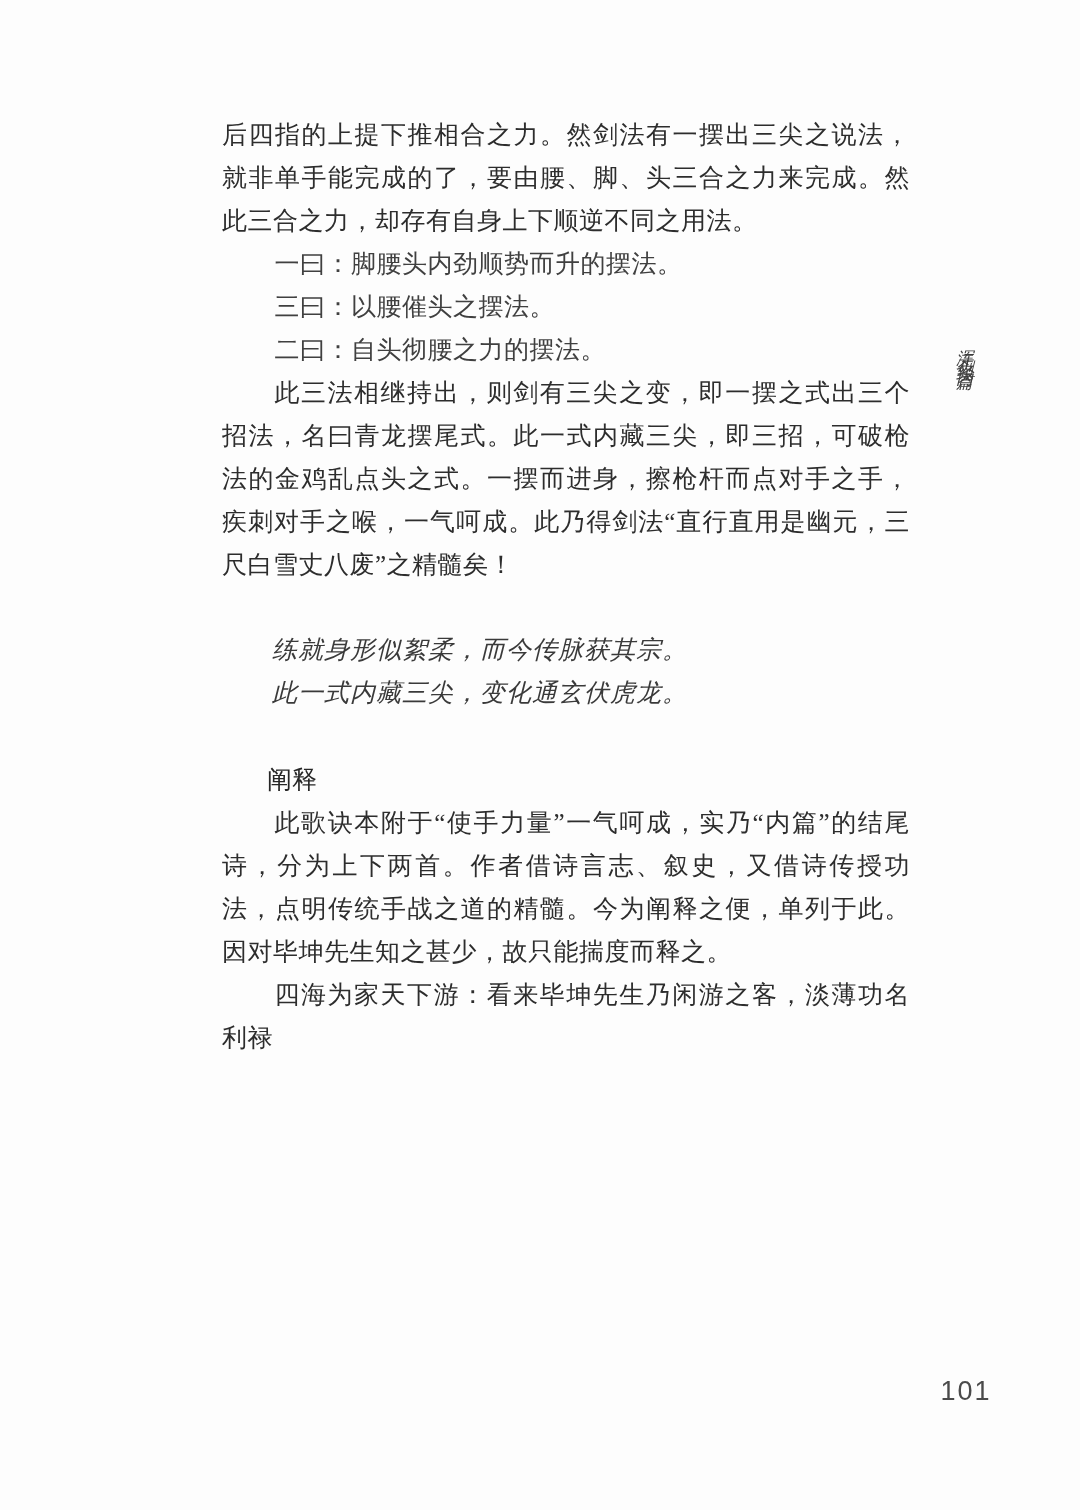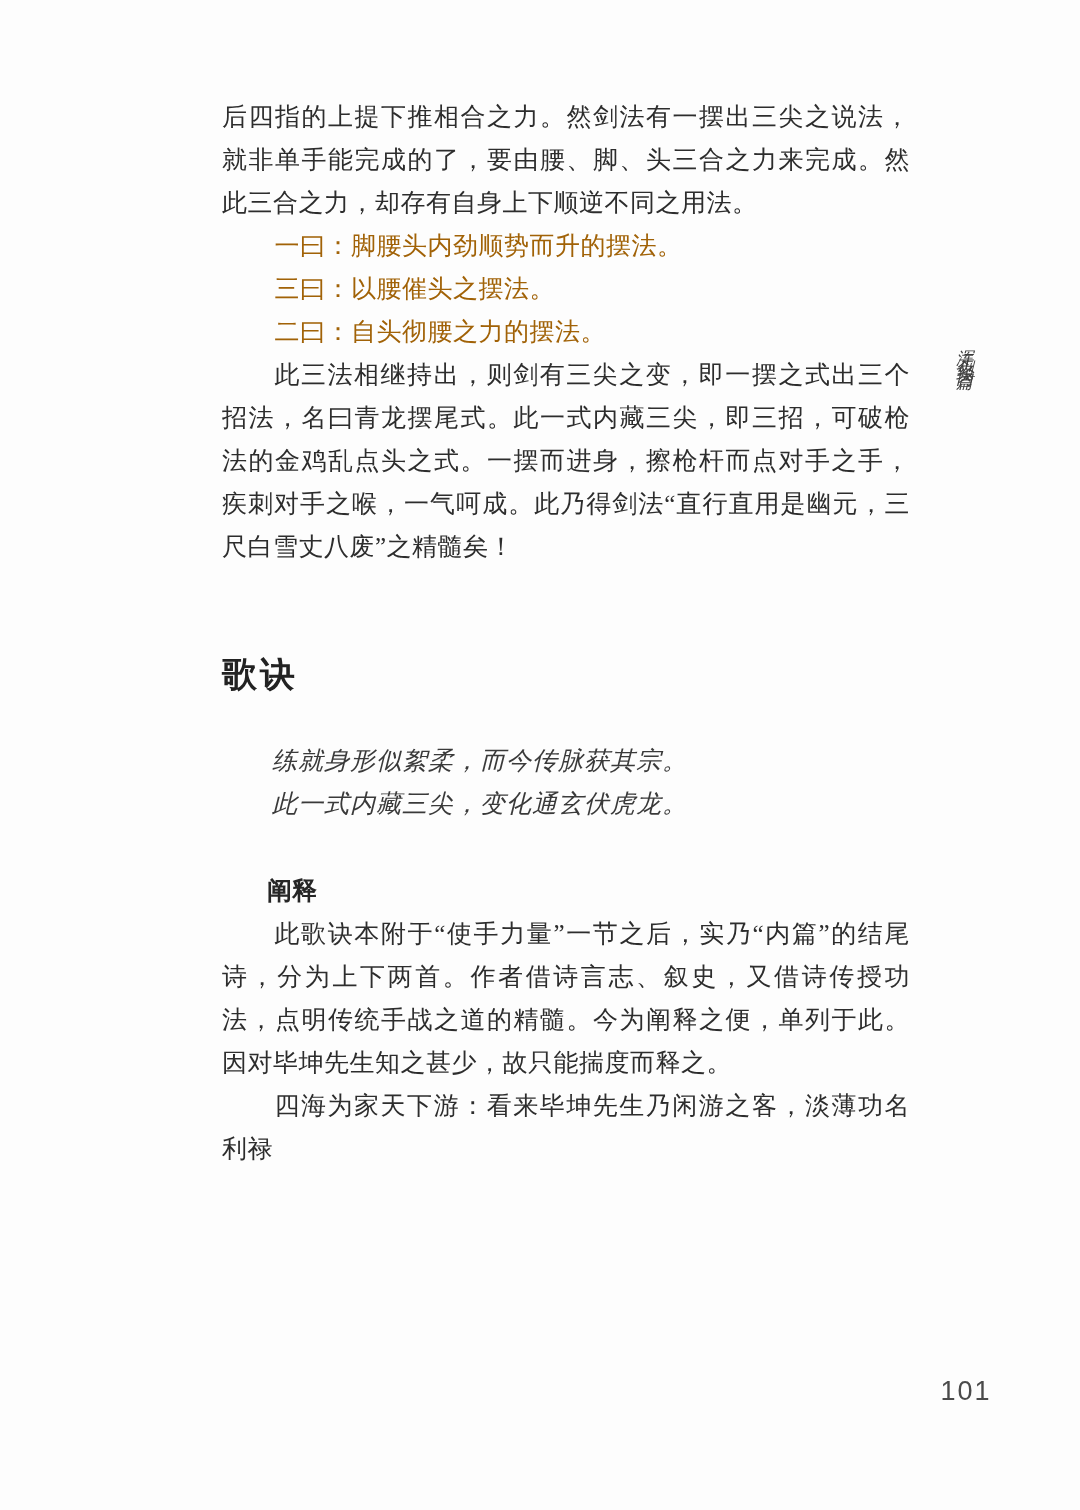--- a/index.html
+++ b/index.html
@@ -15,40 +15,40 @@
     margin: 0 auto;
     background: #fdfdfd;
     overflow: hidden;
     font-family: "Liberation Serif", "DejaVu Serif", serif;
     color: #2d2d2d;
   }
   
   .content {
     position: absolute;
     left: 222px;
-    top: 8px;
+    top: 0;
     width: 688px;
-    padding-top: 87px;
+    padding-top: 113px;
   }
   .body-p {
     margin: 0;
     font-size: 25px;
     line-height: 43px;
     text-align: justify;
     letter-spacing: 0.5px;
     color: #2d2d2d;
   }
   .indent { text-indent: 2.1em; }
   .list-line {
     margin: 0;
     font-size: 25px;
     line-height: 43px;
     text-indent: 2.1em;
     letter-spacing: 0.5px;
-    color: #a16207;
+    color: #404040;
   }
   .section-heading {
     margin: 85px 0 0 0;
     font-size: 35px;
     line-height: 44px;
     font-weight: bold;
     letter-spacing: 3px;
     color: #222;
   }
   .poem {
@@ -60,21 +60,21 @@
     line-height: 43px;
     font-style: italic;
     letter-spacing: 1px;
     color: #3a3a3a;
   }
   .poem .stanza2 { margin-top: 37px; }
   .sub-heading {
     margin: 44px 0 0 45px;
     font-size: 25px;
     line-height: 43px;
-    font-weight: bold;
+    font-weight: normal;
     color: #262626;
   }
   .running-head {
     position: absolute;
     left: 953px;
     top: 336px;
     writing-mode: vertical-rl;
     text-orientation: upright;
     font-size: 17px;
     letter-spacing: 5px;
@@ -102,30 +102,29 @@
   <main class="content">
 
     <p class="body-p">后四指的上提下推相合之力。然剑法有一摆出三尖之说法，就非单手能完成的了，要由腰、脚、头三合之力来完成。然此三合之力，却存有自身上下顺逆不同之用法。</p>
 
     <p class="list-line">一曰：脚腰头内劲顺势而升的摆法。</p>
     <p class="list-line">三曰：以腰催头之摆法。</p>
     <p class="list-line">二曰：自头彻腰之力的摆法。</p>
 
     <p class="body-p indent">此三法相继持出，则剑有三尖之变，即一摆之式出三个招法，名曰青龙摆尾式。此一式内藏三尖，即三招，可破枪法的金鸡乱点头之式。一摆而进身，擦枪杆而点对手之手，疾刺对手之喉，一气呵成。此乃得剑法“直行直用是幽元，三尺白雪丈八废”之精髓矣！</p>
 
-    <h2 class="section-heading">歌诀</h2>
 
     <div class="poem">
       <p class="stanza2">练就身形似絮柔，而今传脉获其宗。</p>
       <p>此一式内藏三尖，变化通玄伏虎龙。</p>
     </div>
 
     <h3 class="sub-heading">阐释</h3>
 
-    <p class="body-p indent">此歌诀本附于“使手力量”一节之后，实乃“内篇”的结尾诗，分为上下两首。作者借诗言志、叙史，又借诗传授功法，点明传统手战之道的精髓。今为阐释之便，单列于此。因对毕坤先生知之甚少，故只能揣度而释之。</p>
+    <p class="body-p indent">此歌诀本附于“使手力量”一气呵成，实乃“内篇”的结尾诗，分为上下两首。作者借诗言志、叙史，又借诗传授功法，点明传统手战之道的精髓。今为阐释之便，单列于此。因对毕坤先生知之甚少，故只能揣度而释之。</p>
 
     <p class="body-p indent">四海为家天下游：看来毕坤先生乃闲游之客，淡薄功名利禄</p>
 
   </main>
 
   <aside class="running-head">浑元剑经内篇</aside>
 
   <footer class="page-number">101</footer>
 
 </div>

